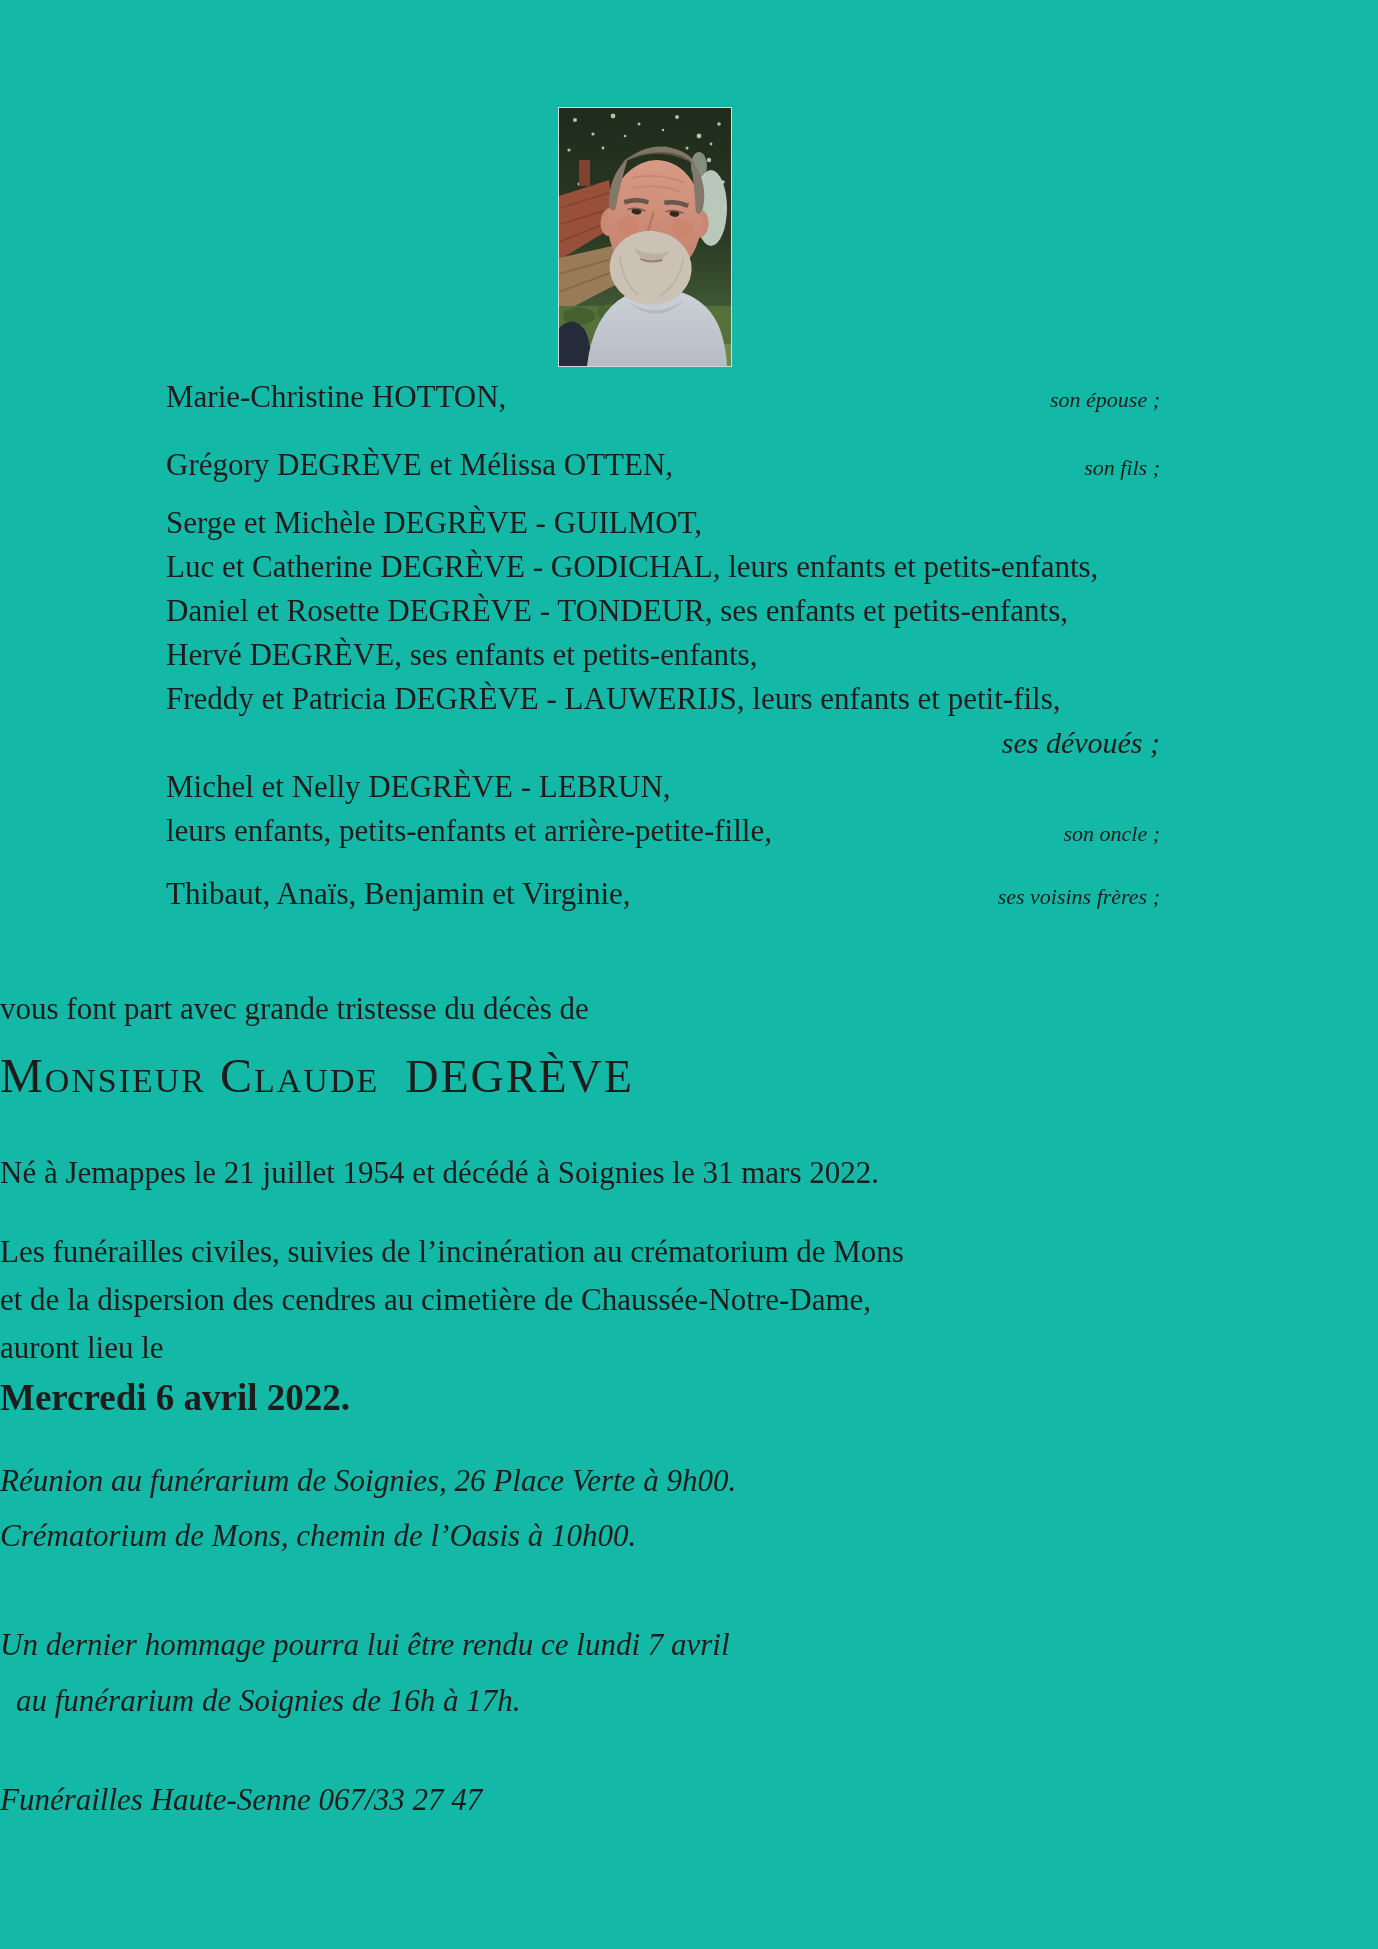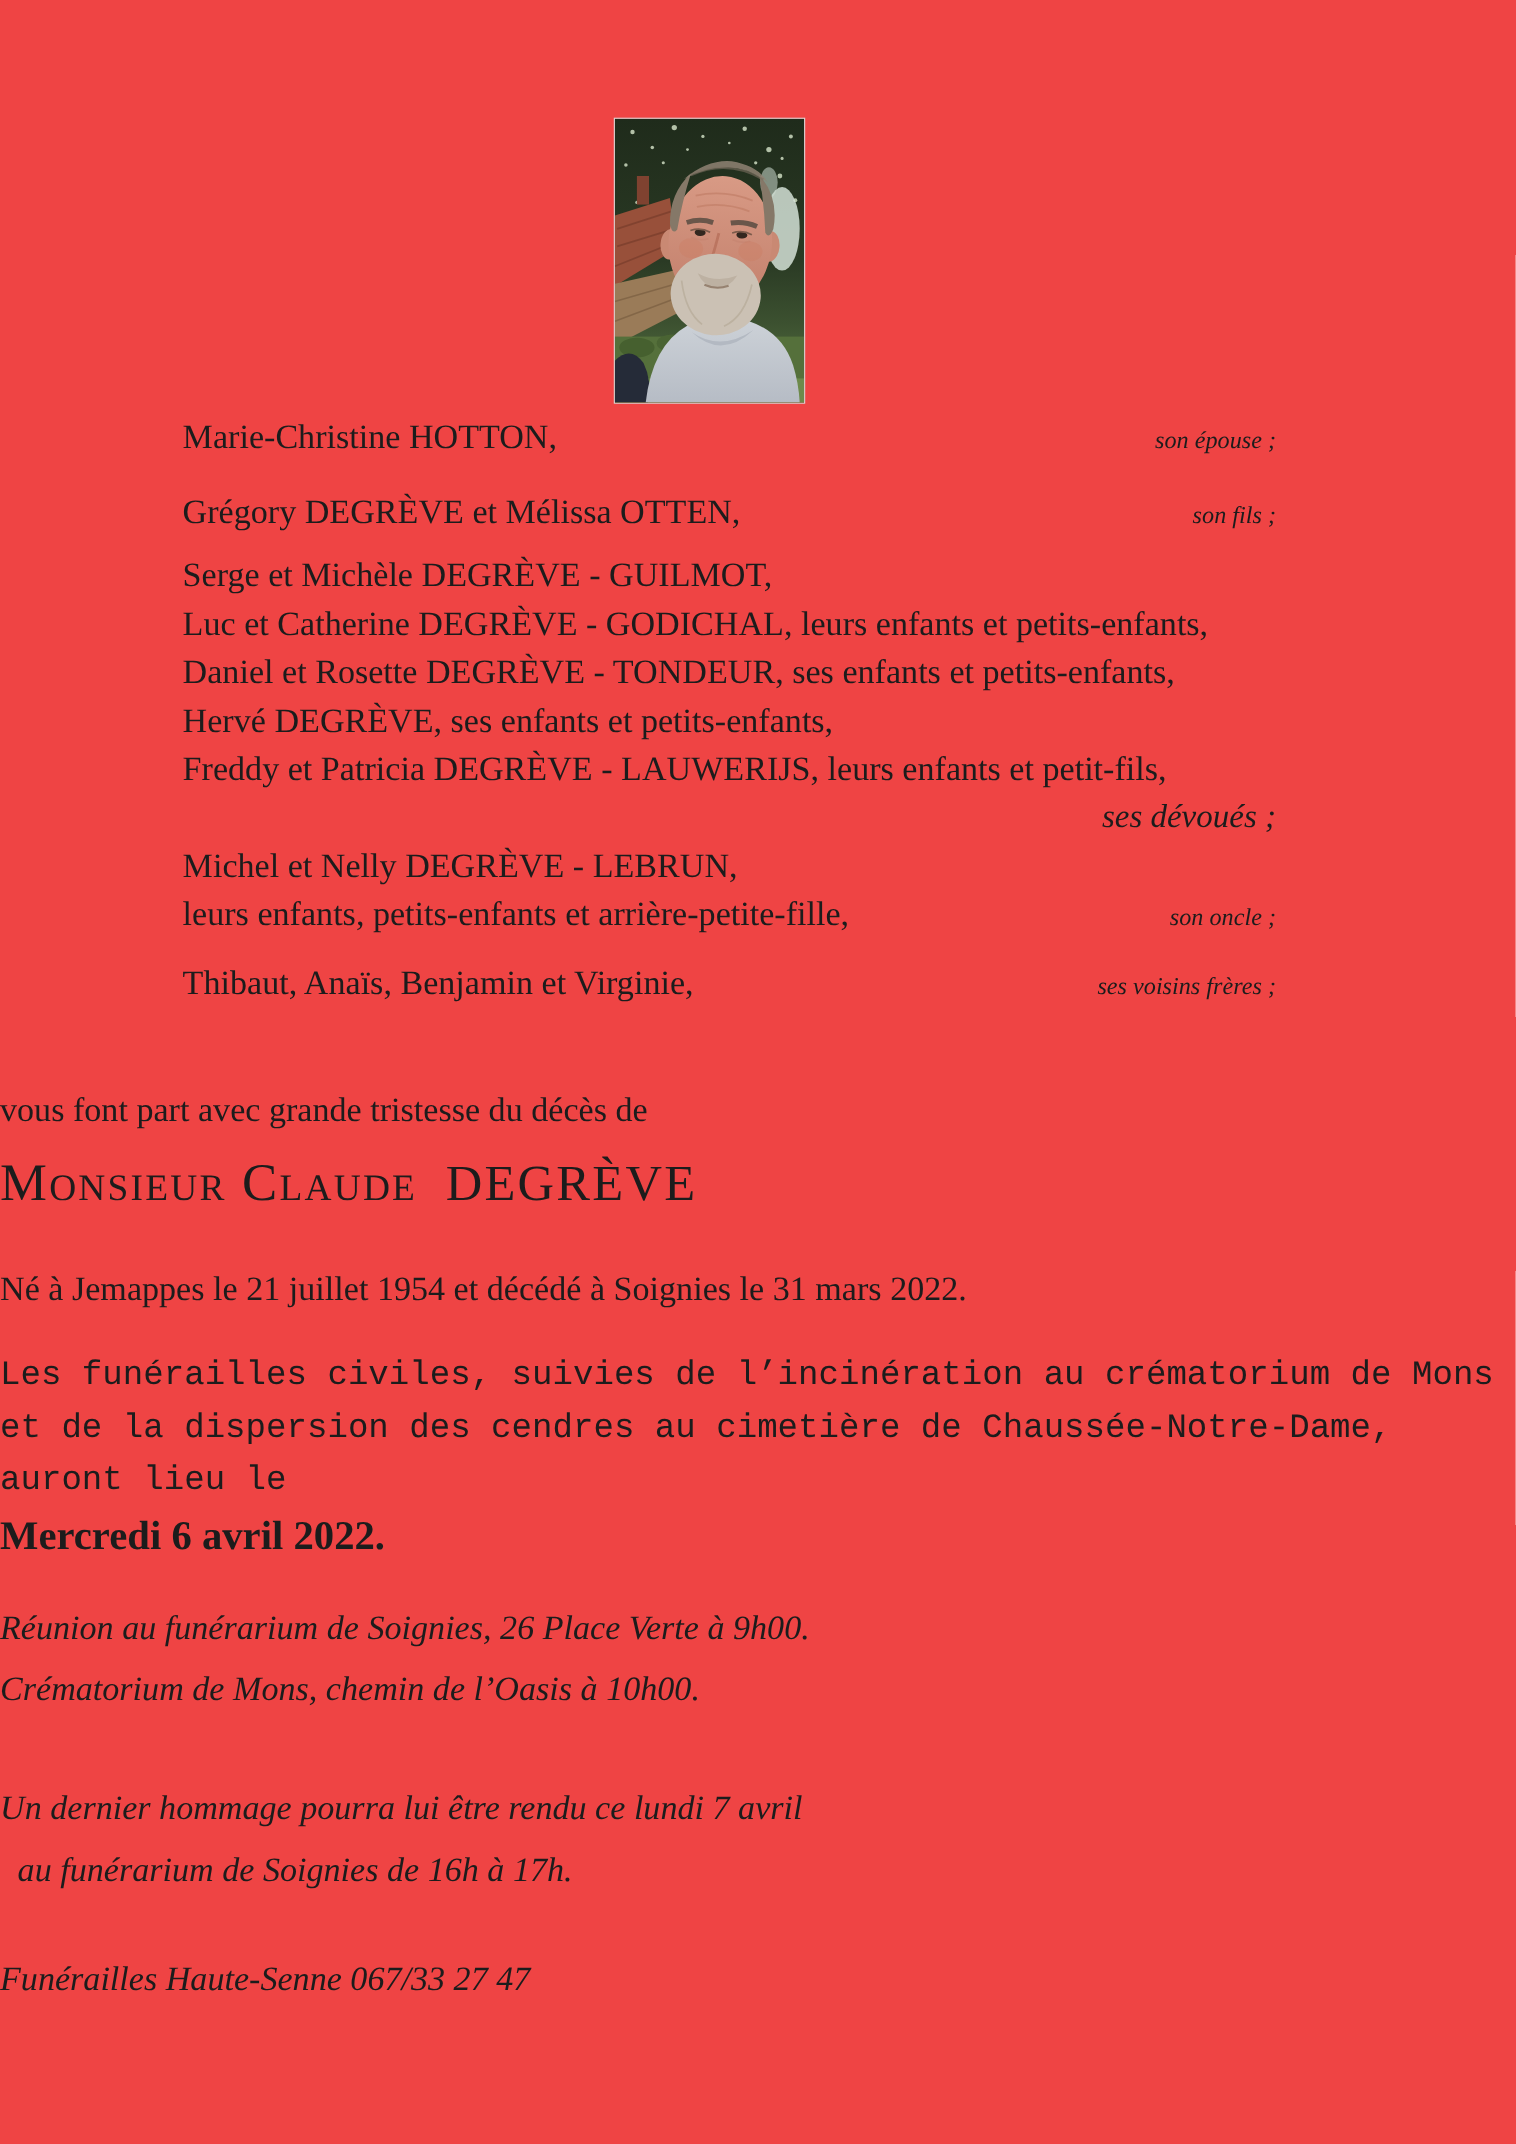--- a/index.html
+++ b/index.html
@@ -1,19 +1,19 @@
 <!DOCTYPE html>
 <html><head>
 <meta charset="utf-8">
 <style>
   html,body { margin:0; padding:0; background:#ffffff; }
   .page {
     position:relative;
     width:1378px; height:1949px;
-    background:#ef4444;
+    background:#14b8a6;
     font-family:"Liberation Serif","DejaVu Serif",serif;
     color:#1c1c1c;
     overflow:hidden;
   }
   .photo {
     position:absolute; top:107px; left:558px;
     width:172px; height:258px;
     border:1px solid #d8d8d8;
     display:block;
   }
@@ -32,21 +32,21 @@
     font-size:31px; line-height:44px;
   }
   .title {
     margin-top:14px;
     font-size:48px; line-height:62px;
     letter-spacing:2px;
   }
   .title .given { font-variant:small-caps; }
   .title .surname { font-size:46px; margin-left:12px; }
   .dates { margin-top:43px; }
-  .ceremony { margin-top:33px; line-height:48px;font-family:Liberation Mono, monospace; }
+  .ceremony { margin-top:33px; line-height:48px; }
   .date-big { font-weight:bold; font-size:37px; line-height:52px; }
   .it { font-style:italic; }
   .meeting1 { margin-top:35px; }
   .meeting2 { margin-top:11px; }
   .tribute1 { margin-top:65px; }
   .tribute2 { margin-top:12px;padding-left:16px; }
   .footer-line { margin-top:55px; }
 </style>
 </head>
 <body>

